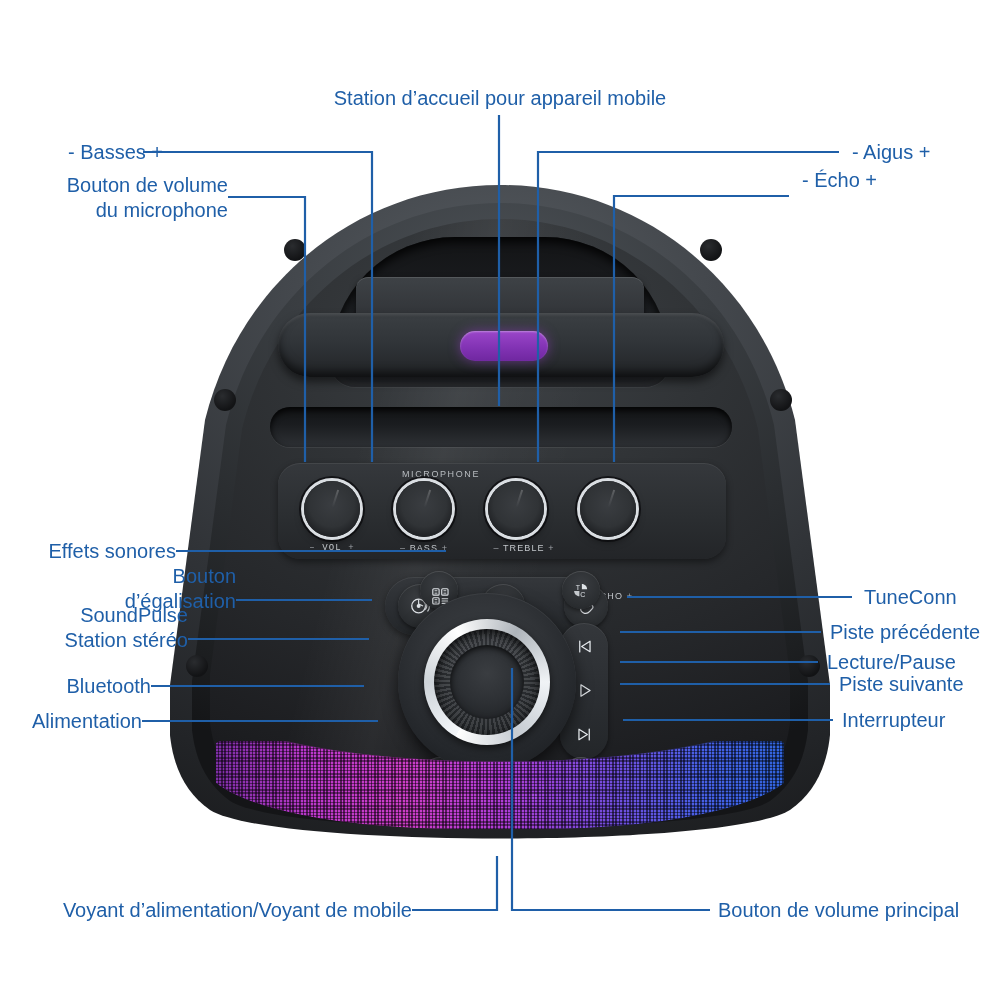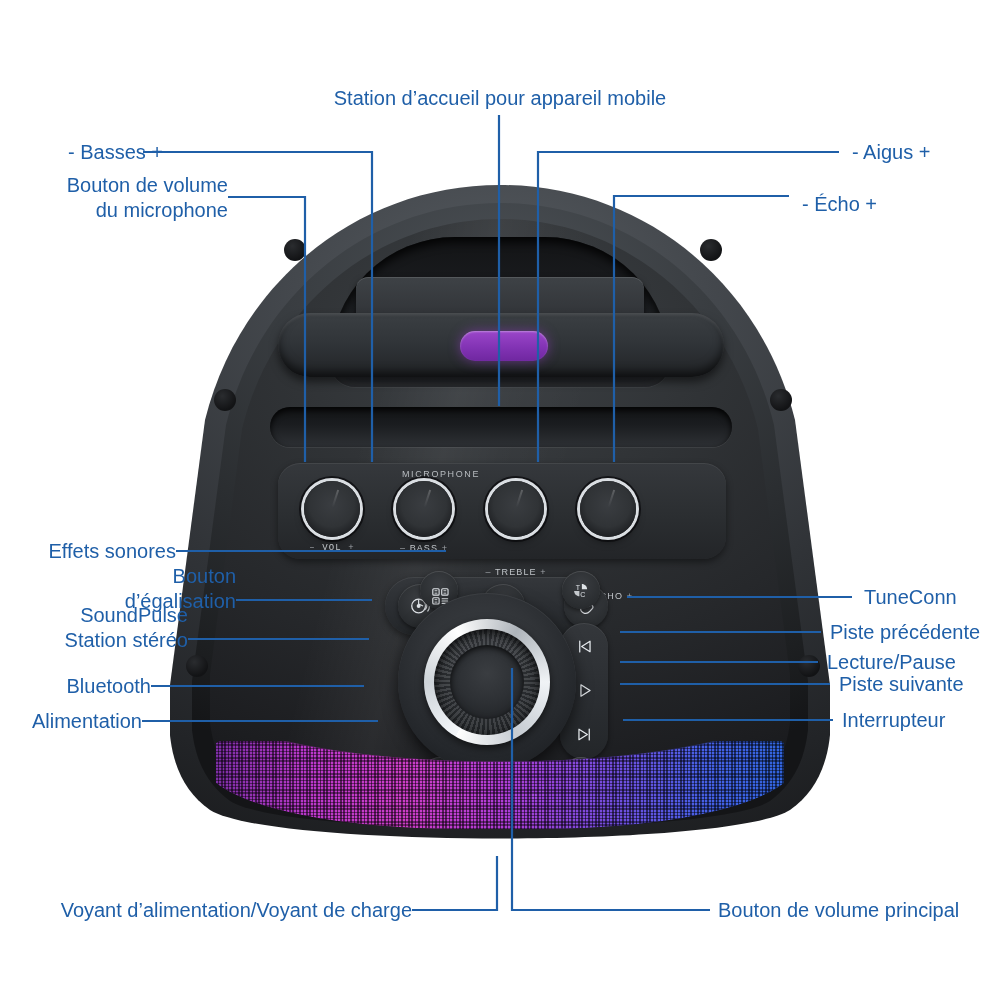--- a/index.html
+++ b/index.html
@@ -199,21 +199,21 @@
     <div class="knob-cap" style="left:116px;top:358px;font-family:Liberation Mono, monospace;">
       <span class="pm">–</span>
       <span>VOL</span>
       <span class="pm">+</span>
     </div>
     <div class="knob-cap" style="left:208px;top:358px;">
       <span class="pm">–</span>
       <span>BASS</span>
       <span class="pm">+</span>
     </div>
-    <div class="knob-cap" style="left:300px;top:358px;margin-top:24px;">
+    <div class="knob-cap" style="left:308px;top:358px;">
       <span class="pm">–</span>
       <span>TREBLE</span>
       <span class="pm">+</span>
     </div>
     <div class="knob-cap" style="left:392px;top:358px;margin-top:48px;">
       <span class="pm">–</span>
       <span>ECHO</span>
       <span class="pm">+</span>
     </div>
 
@@ -406,21 +406,21 @@
 
   <div class="lbl c" style="left:300px;top:86px;width:400px;">Station d’accueil pour appareil mobile</div>
 
   <div class="lbl l" style="left:44px;top:140px;width:120px;margin-left:24px;">- Basses +</div>
 
   <div class="lbl r" style="left:20px;top:173px;width:208px;">Bouton de volume
 du microphone</div>
 
   <div class="lbl l" style="left:852px;top:140px;width:140px;">- Aigus +</div>
 
-  <div class="lbl l" style="left:802px;top:192px;width:140px;">- Écho +</div>
+  <div class="lbl l" style="left:802px;top:168px;width:140px;">- Écho +</div>
 
   <div class="lbl r" style="left:0px;top:539px;width:176px;">Effets sonores</div>
 
   <div class="lbl r" style="left:0px;top:564px;width:236px;">Bouton
 d’égalisation</div>
 
   <div class="lbl r" style="left:0px;top:603px;width:188px;">SoundPulse
 Station stéréo</div>
 
   <div class="lbl r" style="left:0px;top:674px;width:151px;">Bluetooth</div>
@@ -430,17 +430,17 @@
   <div class="lbl l" style="left:864px;top:585px;width:160px;">TuneConn</div>
 
   <div class="lbl l" style="left:830px;top:620px;width:186px;">Piste précédente</div>
 
   <div class="lbl l" style="left:827px;top:650px;width:176px;">Lecture/Pause</div>
 
   <div class="lbl l" style="left:839px;top:672px;width:168px;">Piste suivante</div>
 
   <div class="lbl l" style="left:842px;top:708px;width:160px;">Interrupteur</div>
 
-  <div class="lbl r" style="left:0px;top:898px;width:412px;">Voyant d’alimentation/Voyant de charge</div>
+  <div class="lbl r" style="left:0px;top:898px;width:412px;">Voyant d’alimentation/Voyant de mobile</div>
 
   <div class="lbl l" style="left:718px;top:898px;width:282px;">Bouton de volume principal</div>
 
 </div>
 
 </body></html>

